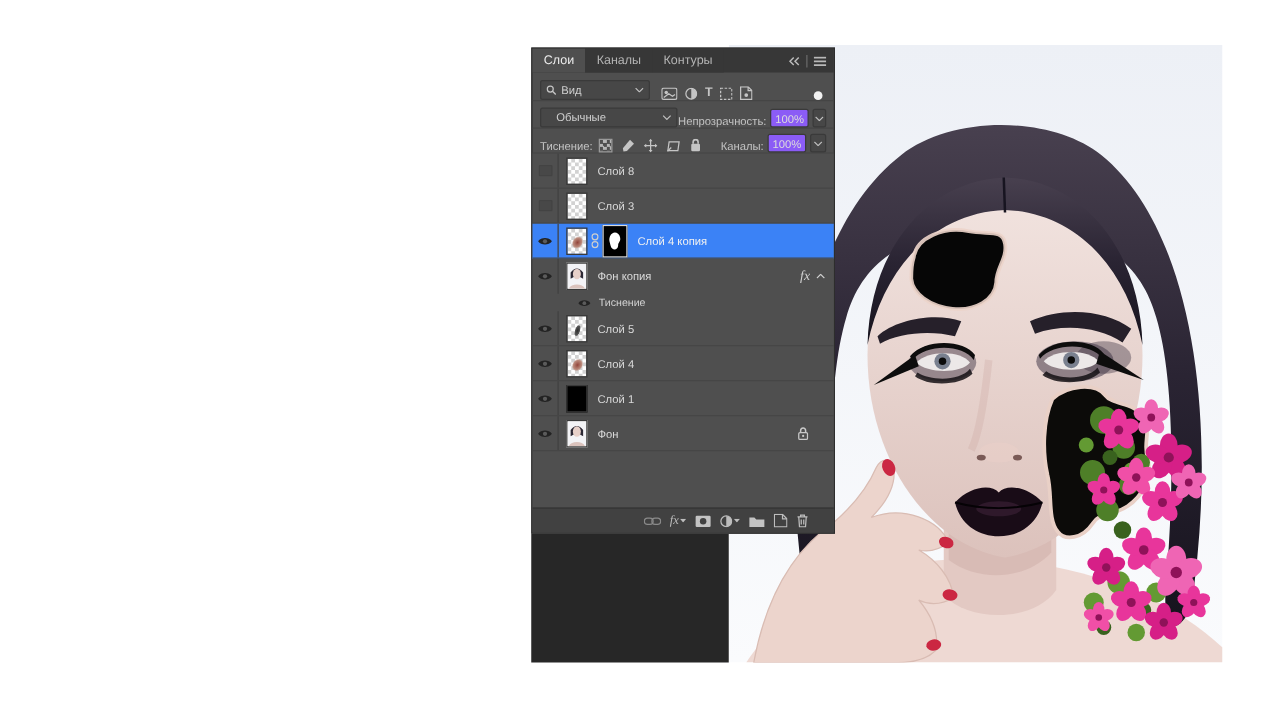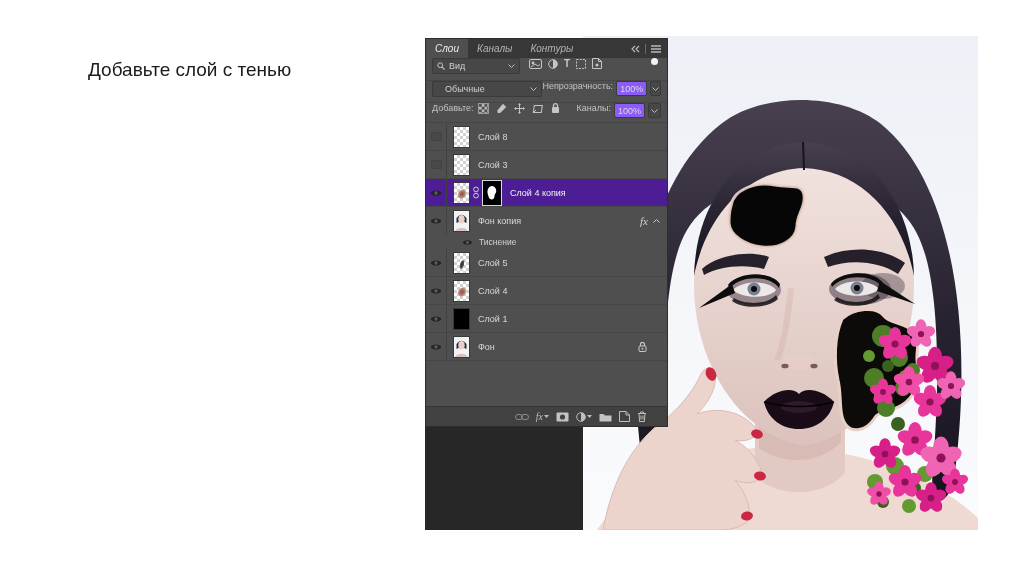--- a/index.html
+++ b/index.html
@@ -19,27 +19,27 @@
   .pasteboard { position:absolute; left:0; top:391px; width:158px; height:103px;
                 background:#272727; z-index:2; }
 
   
   .panel { position:absolute; left:0; top:2px; width:243px; height:389px; z-index:3;
            background:#4f4f4f; border:1px solid #2d2d2d; color:#d6d6d6; font-size:9px; }
 
   .tabbar { position:absolute; left:0; top:0; width:100%; height:19px; background:#373737;
             display:flex; align-items:stretch; }
   .tab { padding:0 9px; display:flex; align-items:center; font-size:10px; color:#b3b3b3;
-         background:#373737;font-style:italic; }
+         background:#373737; }
   .tab.active { background:#4f4f4f; color:#ededed; }
   .tabbar-right { margin-left:auto; display:flex; align-items:center; gap:5px; padding-right:6px;
                   color:#b9b9b9; font-size:10px; }
   .vdiv { width:1px; height:10px; background:#6a6a6a; }
 
-  .crow { position:absolute; left:0; width:100%; display:flex; align-items:flex-start;
+  .crow { position:absolute; left:0; width:100%; display:flex; align-items:flex-end;
           padding:0 6px; border-bottom:1px solid #454545; }
   .filter-row { top:19px; height:23px; }
   .blend-row  { top:42px; height:22px; }
   .lock-row   { top:64px; height:20px; }
 
   .field { height:16px; background:#474747; border:1px solid #3a3a3a; border-radius:2px;
            display:flex; align-items:center; padding:0 4px; gap:4px; color:#cfcfcf; }
   .field .caret { margin-left:auto; }
   .search-field { width:88px; }
   .blend-field  { width:133px;padding-left:12px; }
@@ -52,21 +52,21 @@
   .ficons { display:flex; align-items:center; gap:6px; margin-left:9px; }
   .licons { display:flex; align-items:center; gap:7px; margin-left:5px; }
   .icon { display:inline-flex; align-items:center; justify-content:center; }
   .t-glyph { font-size:10px; font-weight:bold; color:#c5c5c5; }
   .toggle-dot { width:7px; height:7px; border-radius:50%; background:#f2f2f2; margin-left:auto; margin-right:3px; }
 
   
   .layer-list { position:absolute; left:0; top:84px; width:100%; height:285px; background:#4f4f4f; }
   .lrow { position:relative; height:28px; display:flex; align-items:center;
           border-bottom:1px solid #464646; }
-  .lrow.sel { background:#4c1d95;text-align:right; }
+  .lrow.sel { background:#3b82f6;text-align:right; }
   .erow { position:relative; height:14px; display:flex; align-items:center; border-bottom:none; }
   .erow.last { border-bottom:1px solid #464646; }
   .eyecell { width:21px; align-self:stretch; flex:none; display:flex; align-items:center;
              justify-content:center; border-right:1px solid #414141; }
   .eyebox-empty { width:11px; height:9px; background:#484848; border:1px solid #434343; border-radius:1px; }
   .thumb { width:17px; height:22px; border:1px solid #3a3a3a; background:#fff; margin-left:6px;
            flex:none; position:relative; overflow:hidden; }
   .thumb.checker { background:repeating-conic-gradient(#d2d2d2 0 25%, #ffffff 0 50%) 0 0 / 6px 6px; }
   .thumb.smudge::after { content:""; position:absolute; left:4px; top:6px; width:8px; height:10px;
            background:radial-gradient(ellipse at center,#93463c 0%,#bb8b7c 55%,rgba(255,255,255,0) 75%);
@@ -90,21 +90,20 @@
   
   .bottom-bar { position:absolute; left:0; bottom:0; width:100%; height:20px; background:#414141;
                 border-top:1px solid #353535; display:flex; align-items:center;
                 justify-content:flex-end; gap:7px; padding-right:20px; }
 </style>
 </head>
 <body>
 
 <div class="slide">
 
-  <div class="slide-title">Добавьте слой с тенью</div>
 
   <div class="shot">
 
     <div class="photo">
       <svg width="395" height="494" viewBox="0 0 395 494">
         <defs>
           <linearGradient id="bgG" x1="0" y1="0" x2="0" y2="1">
             <stop offset="0" stop-color="#edf0f6"></stop>
               <stop offset="1" stop-color="#fafbfd"></stop>
           </linearGradient>
@@ -314,21 +313,21 @@
         <span class="rlabel">Непрозрачность:</span>
         <span class="valbox">100%</span>
         <span class="caretbox icon">
           <svg width="7" height="4" viewBox="0 0 7 4">
               <path d="M0.5 0.5 L3.5 3.5 L6.5 0.5" stroke="#bfbfbf" fill="none"></path>
             </svg>
         </span>
       </div>
 
       <div class="crow lock-row">
-        <span style="color:#c3c3c3;">Добавьте:</span>
+        <span style="color:#c3c3c3;">Тиснение:</span>
         <div class="licons">
           <span class="icon" style="width:11px;height:11px;background:repeating-conic-gradient(#b6b6b6 0 25%,#4f4f4f 0 50%) 0 0/5.5px 5.5px;border:1px solid #9a9a9a;"></span>
           <span class="icon">
             <svg width="11" height="11" viewBox="0 0 11 11">
                 <path d="M7 0.8 L10.2 4 L4.5 9.7 L1.8 10.2 L1.3 7.5 Z" fill="#c5c5c5"></path>
               </svg>
           </span>
           <span class="icon">
             <svg width="11" height="11" viewBox="0 0 11 11">
                 <path d="M5.5 0 L7 2 H4 Z M5.5 11 L4 9 H7 Z M0 5.5 L2 4 V7 Z M11 5.5 L9 7 V4 Z M5 2 H6 V9 H5 Z M2 5 H9 V6 H2 Z" fill="#c5c5c5"></path>

